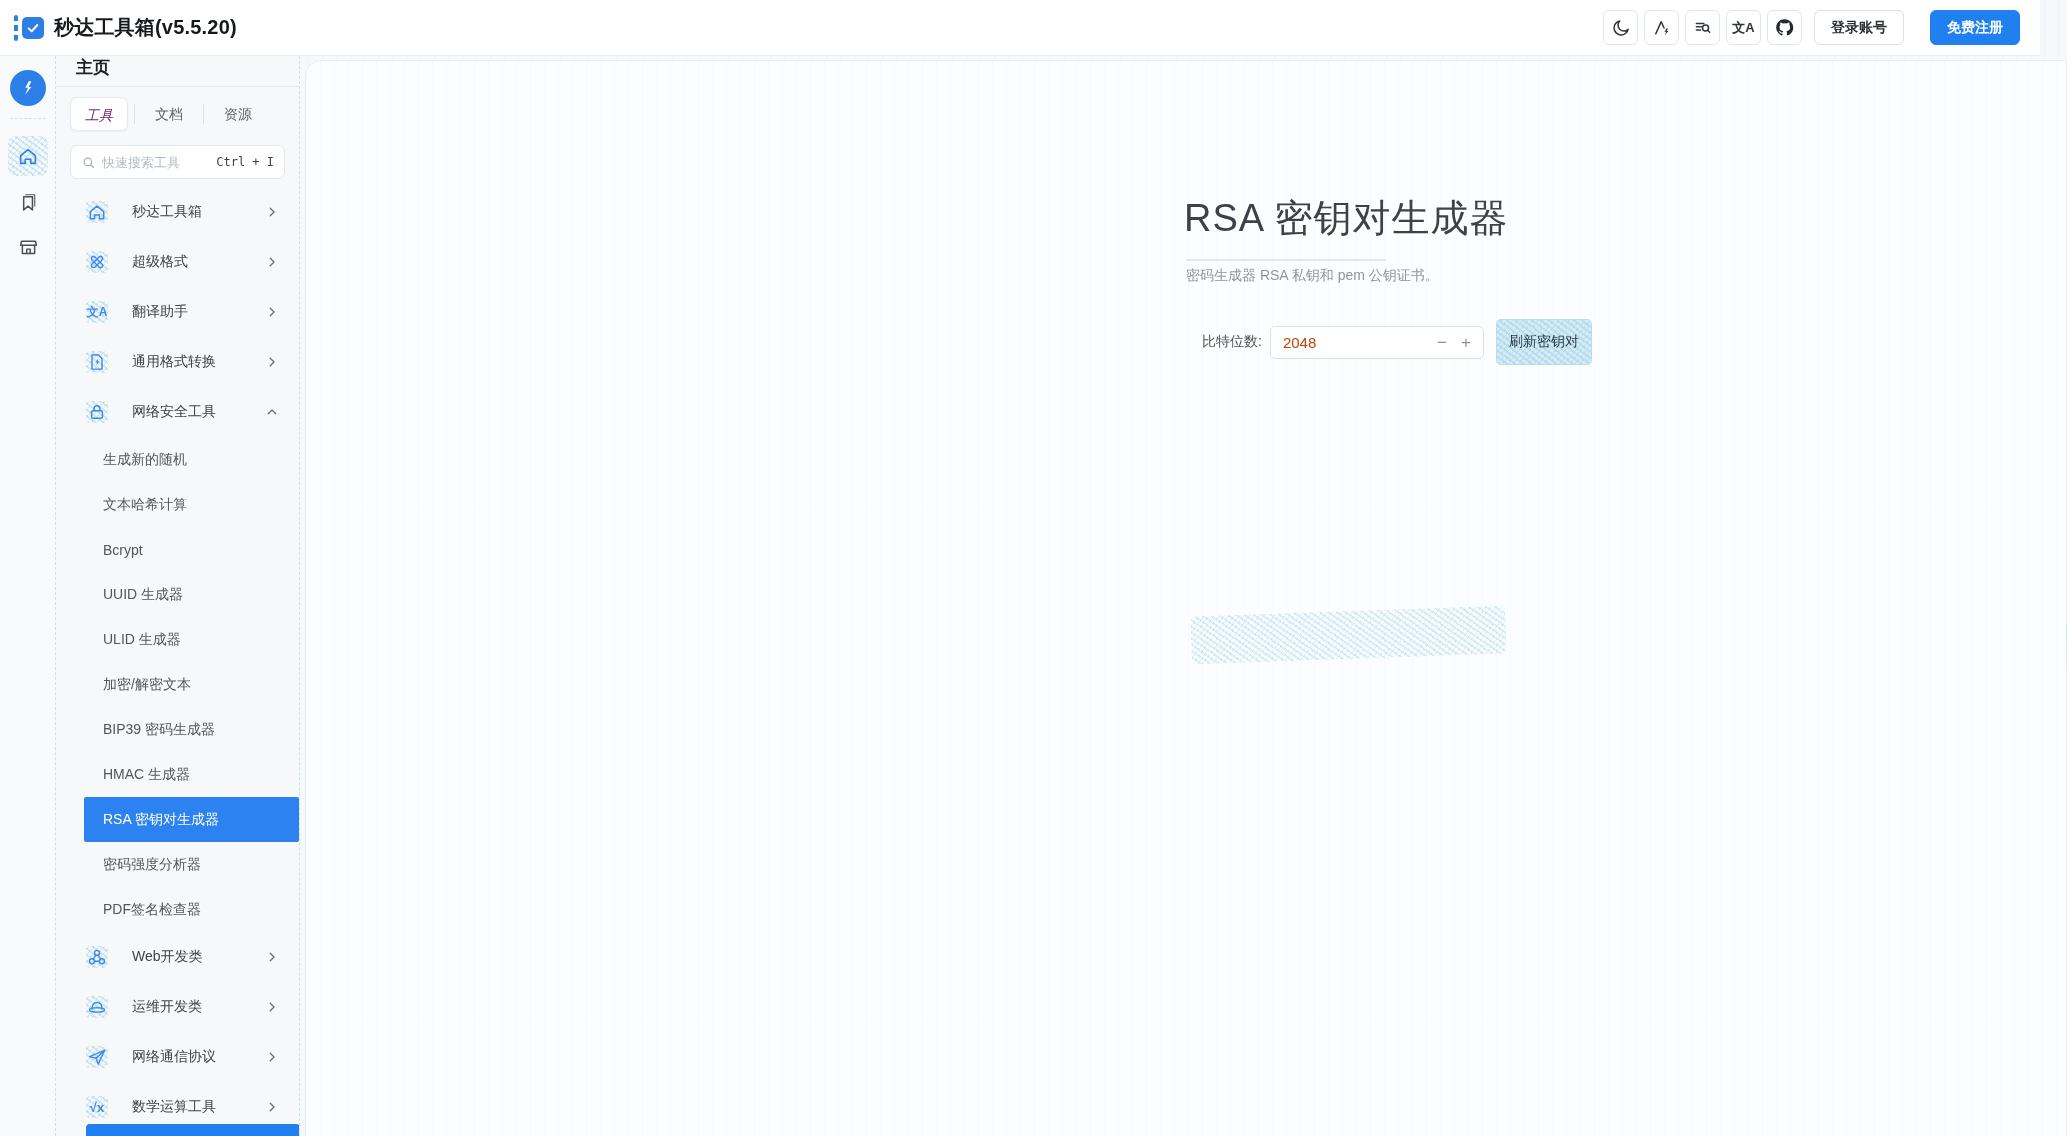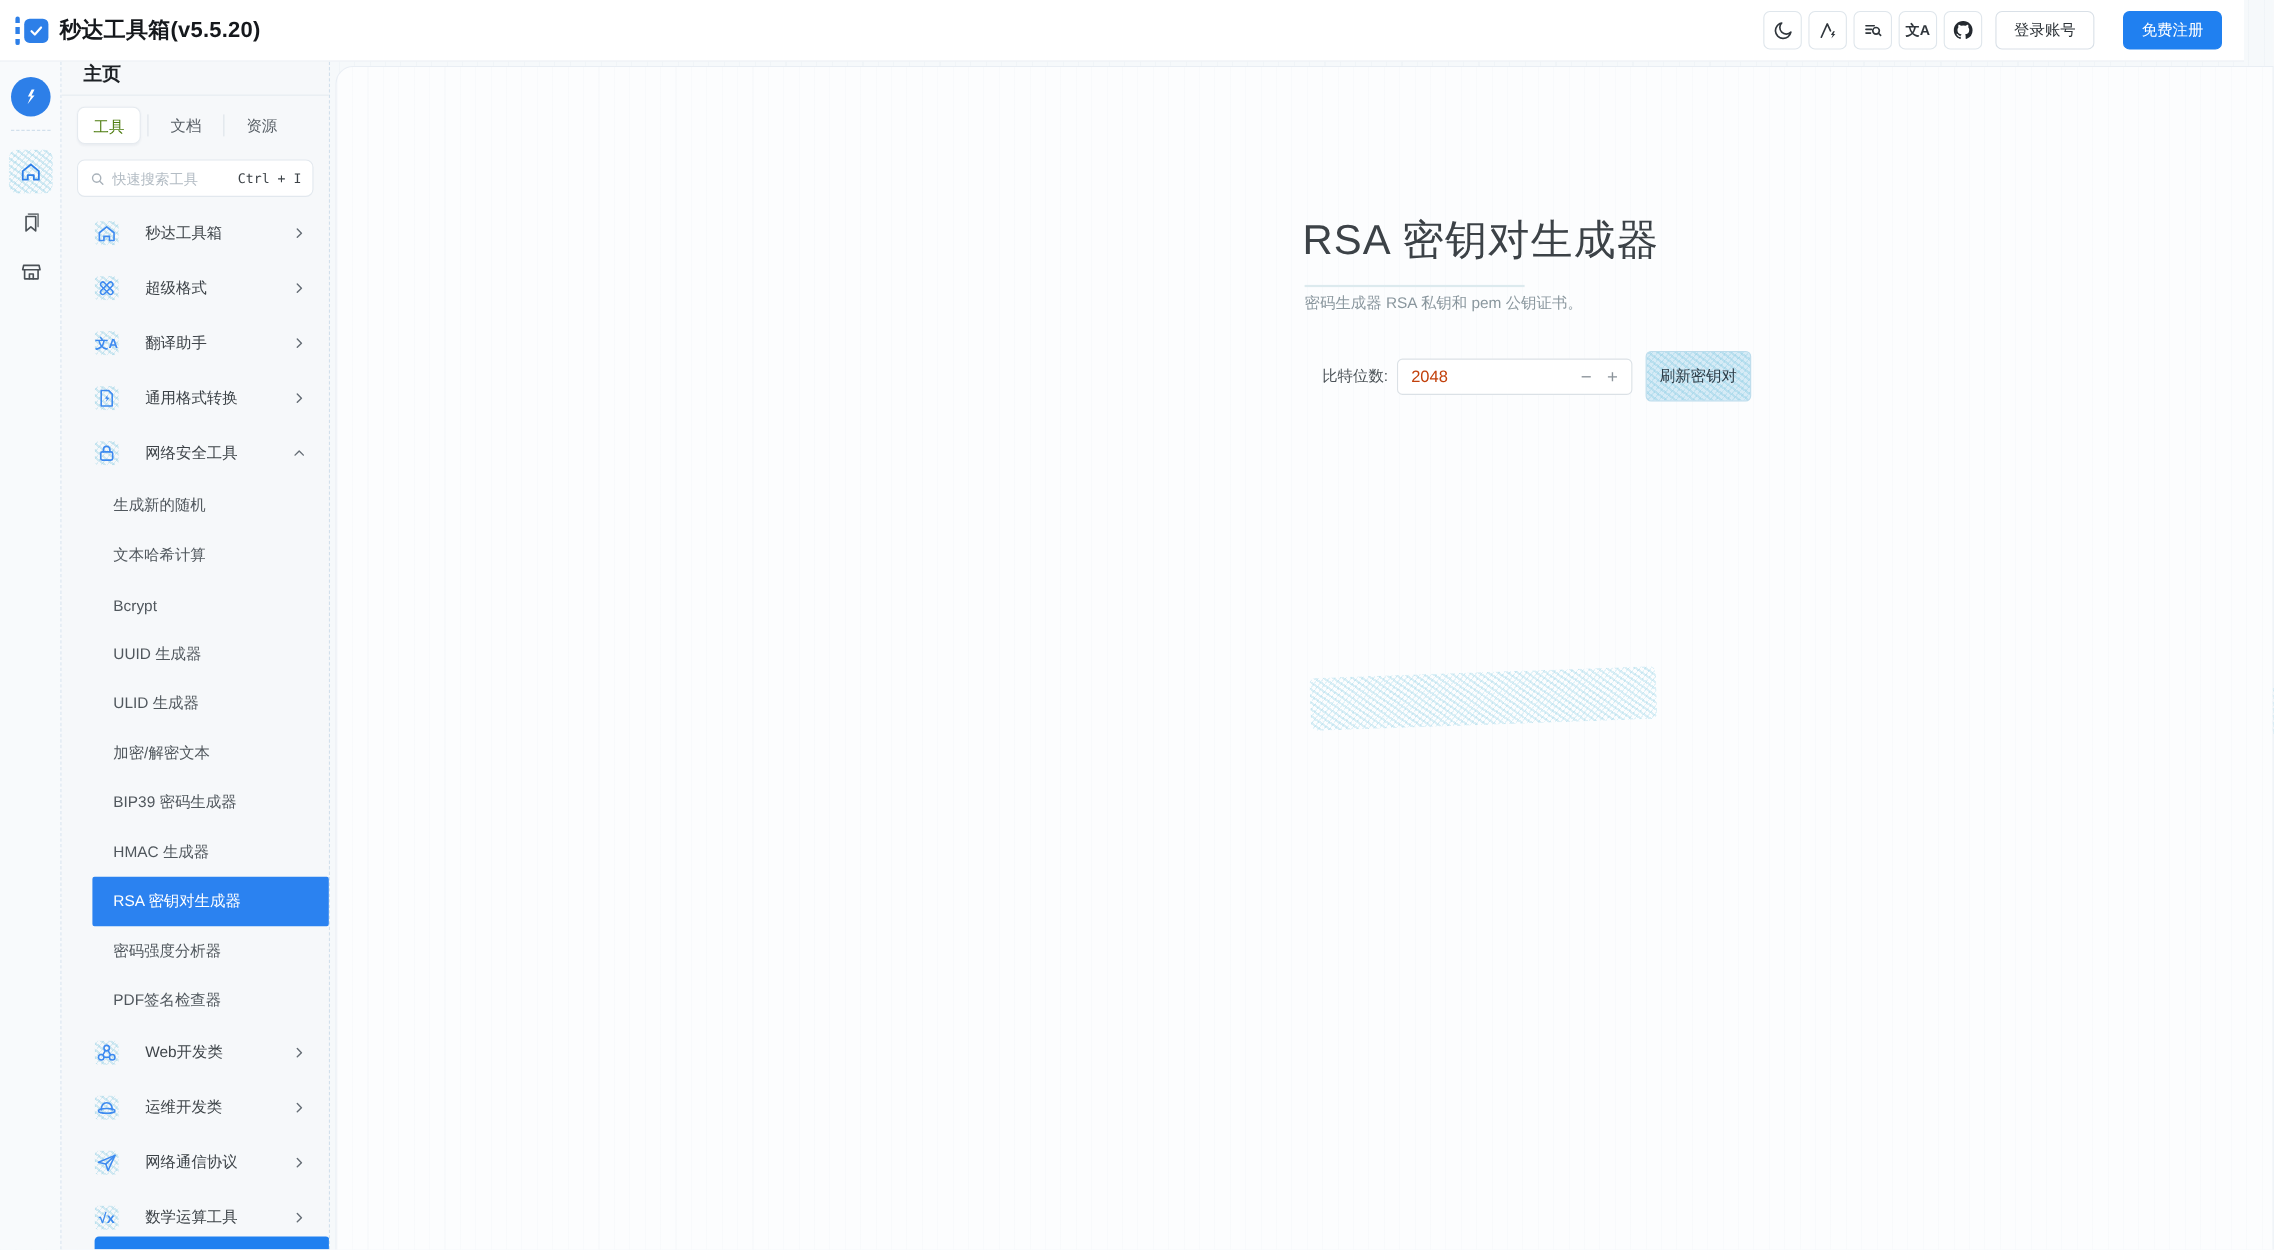--- a/index.html
+++ b/index.html
@@ -14,21 +14,21 @@
          border-bottom:1px solid #e9eef3; display:flex; align-items:center; z-index:5; }
   .logo-wrap { display:flex; align-items:center; margin-left:14px; }
   .logo-dashes { width:4px; height:26px; margin-right:4px;
      background:repeating-linear-gradient(#2d7fe8 0 6px, transparent 6px 10px); border-radius:2px; }
   .logo-box { width:22px; height:22px; background:#2d7fe8; border-radius:5px; display:flex; align-items:center; justify-content:center; }
   .app-title { font-size:20px; font-weight:bold; color:#15181c; margin-left:10px; letter-spacing:.2px; }
   .hdr-right { position:absolute; right:20px; top:10px; display:flex; align-items:center; gap:6px; }
   .icon-btn { width:35px; height:35px; border:1px solid #dfe6ec; border-radius:6px; background:#fff;
      display:flex; align-items:center; justify-content:center; cursor:pointer; color:#30363c; }
   .txt-btn { height:35px; padding:0 16px; border:1px solid #d9e0e7; border-radius:6px; background:#fff;
-     font-size:14px; color:#2b3136; display:flex; align-items:center; cursor:pointer; margin-left:6px; }
+     font-size:14px; color:#2b3136; display:flex; align-items:center; cursor:pointer; margin-left:6px;font-weight:bold; }
   .txt-btn.primary { background:#2080f0; border-color:#2080f0; color:#fff; margin-left:20px;justify-content:center; }
   .txticon { font-weight:bold; font-size:13px; letter-spacing:0; }
 
   
   .rail { position:absolute; left:0; top:56px; width:56px; height:1080px; background:#f8fafc;
           border-right:1px dashed #d2e0ec; z-index:4; }
   .avatar { position:absolute; left:10px; top:14px; width:36px; height:36px; border-radius:50%;
             background:#2d7fe8; display:flex; align-items:center; justify-content:center; cursor:pointer; }
   .rail-sep { position:absolute; left:10px; top:62px; width:36px; border-top:1px dashed #d2e0ec; }
   .rail-btn { position:absolute; left:8px; width:40px; height:40px; border-radius:8px;
@@ -38,22 +38,22 @@
       repeating-linear-gradient(37deg, rgba(118,196,222,.30) 0 2px, transparent 2px 5px),
       repeating-linear-gradient(-51deg, rgba(118,196,222,.22) 0 1px, transparent 1px 4px); }
 
   
   .panel { position:absolute; left:56px; top:56px; width:244px; height:1080px; background:#f6f8fa;
            border-right:1px dashed #d2e0ec; overflow:hidden; z-index:4; }
   .home-head { margin:-6px 0 0 20px; font-size:17px; font-weight:bold; color:#1d2125; height:36px; line-height:36px; }
   .panel-div { border-top:1px solid #e6ebf0; margin:0; }
   .tabs { display:flex; align-items:center; height:46px; padding:0 14px; margin-top:4px; }
   .tab { font-size:14px; color:#596067; padding:0 14px; height:34px; line-height:34px; cursor:pointer; }
-  .tab.active { background:#fff; border:1px solid #e5eaef; border-radius:7px; color:#4d7c0f;
-                box-shadow:0 1px 2px rgba(30,60,90,.05); }
+  .tab.active { background:#fff; border:1px solid #e5eaef; border-radius:7px; color:#701a75;
+                box-shadow:0 1px 2px rgba(30,60,90,.05);font-style:italic; }
   .tab-sep { width:1px; height:20px; background:#dde3e9; margin:0 6px; }
   .searchbox { margin:8px 14px 0 14px; height:34px; background:#fff; border:1px solid #e2e8ee; border-radius:7px;
                display:flex; align-items:center; padding:16px 10px; gap:6px; }
   .searchbox input { border:none; outline:none; flex:1; font-size:13px; color:#333; min-width:0; background:transparent;
                      font-family:"Liberation Sans","DejaVu Sans",sans-serif; }
   .searchbox input::placeholder { color:#b3bcc4; }
   .kbd-hint { font-family:"DejaVu Sans Mono","Liberation Mono",monospace; font-size:12px; color:#3c4247; white-space:nowrap; }
   .menu { margin-top:8px; }
   .srow { display:flex; align-items:center; cursor:pointer; }
   .srow.group { height:50px; padding-left:30px; }

